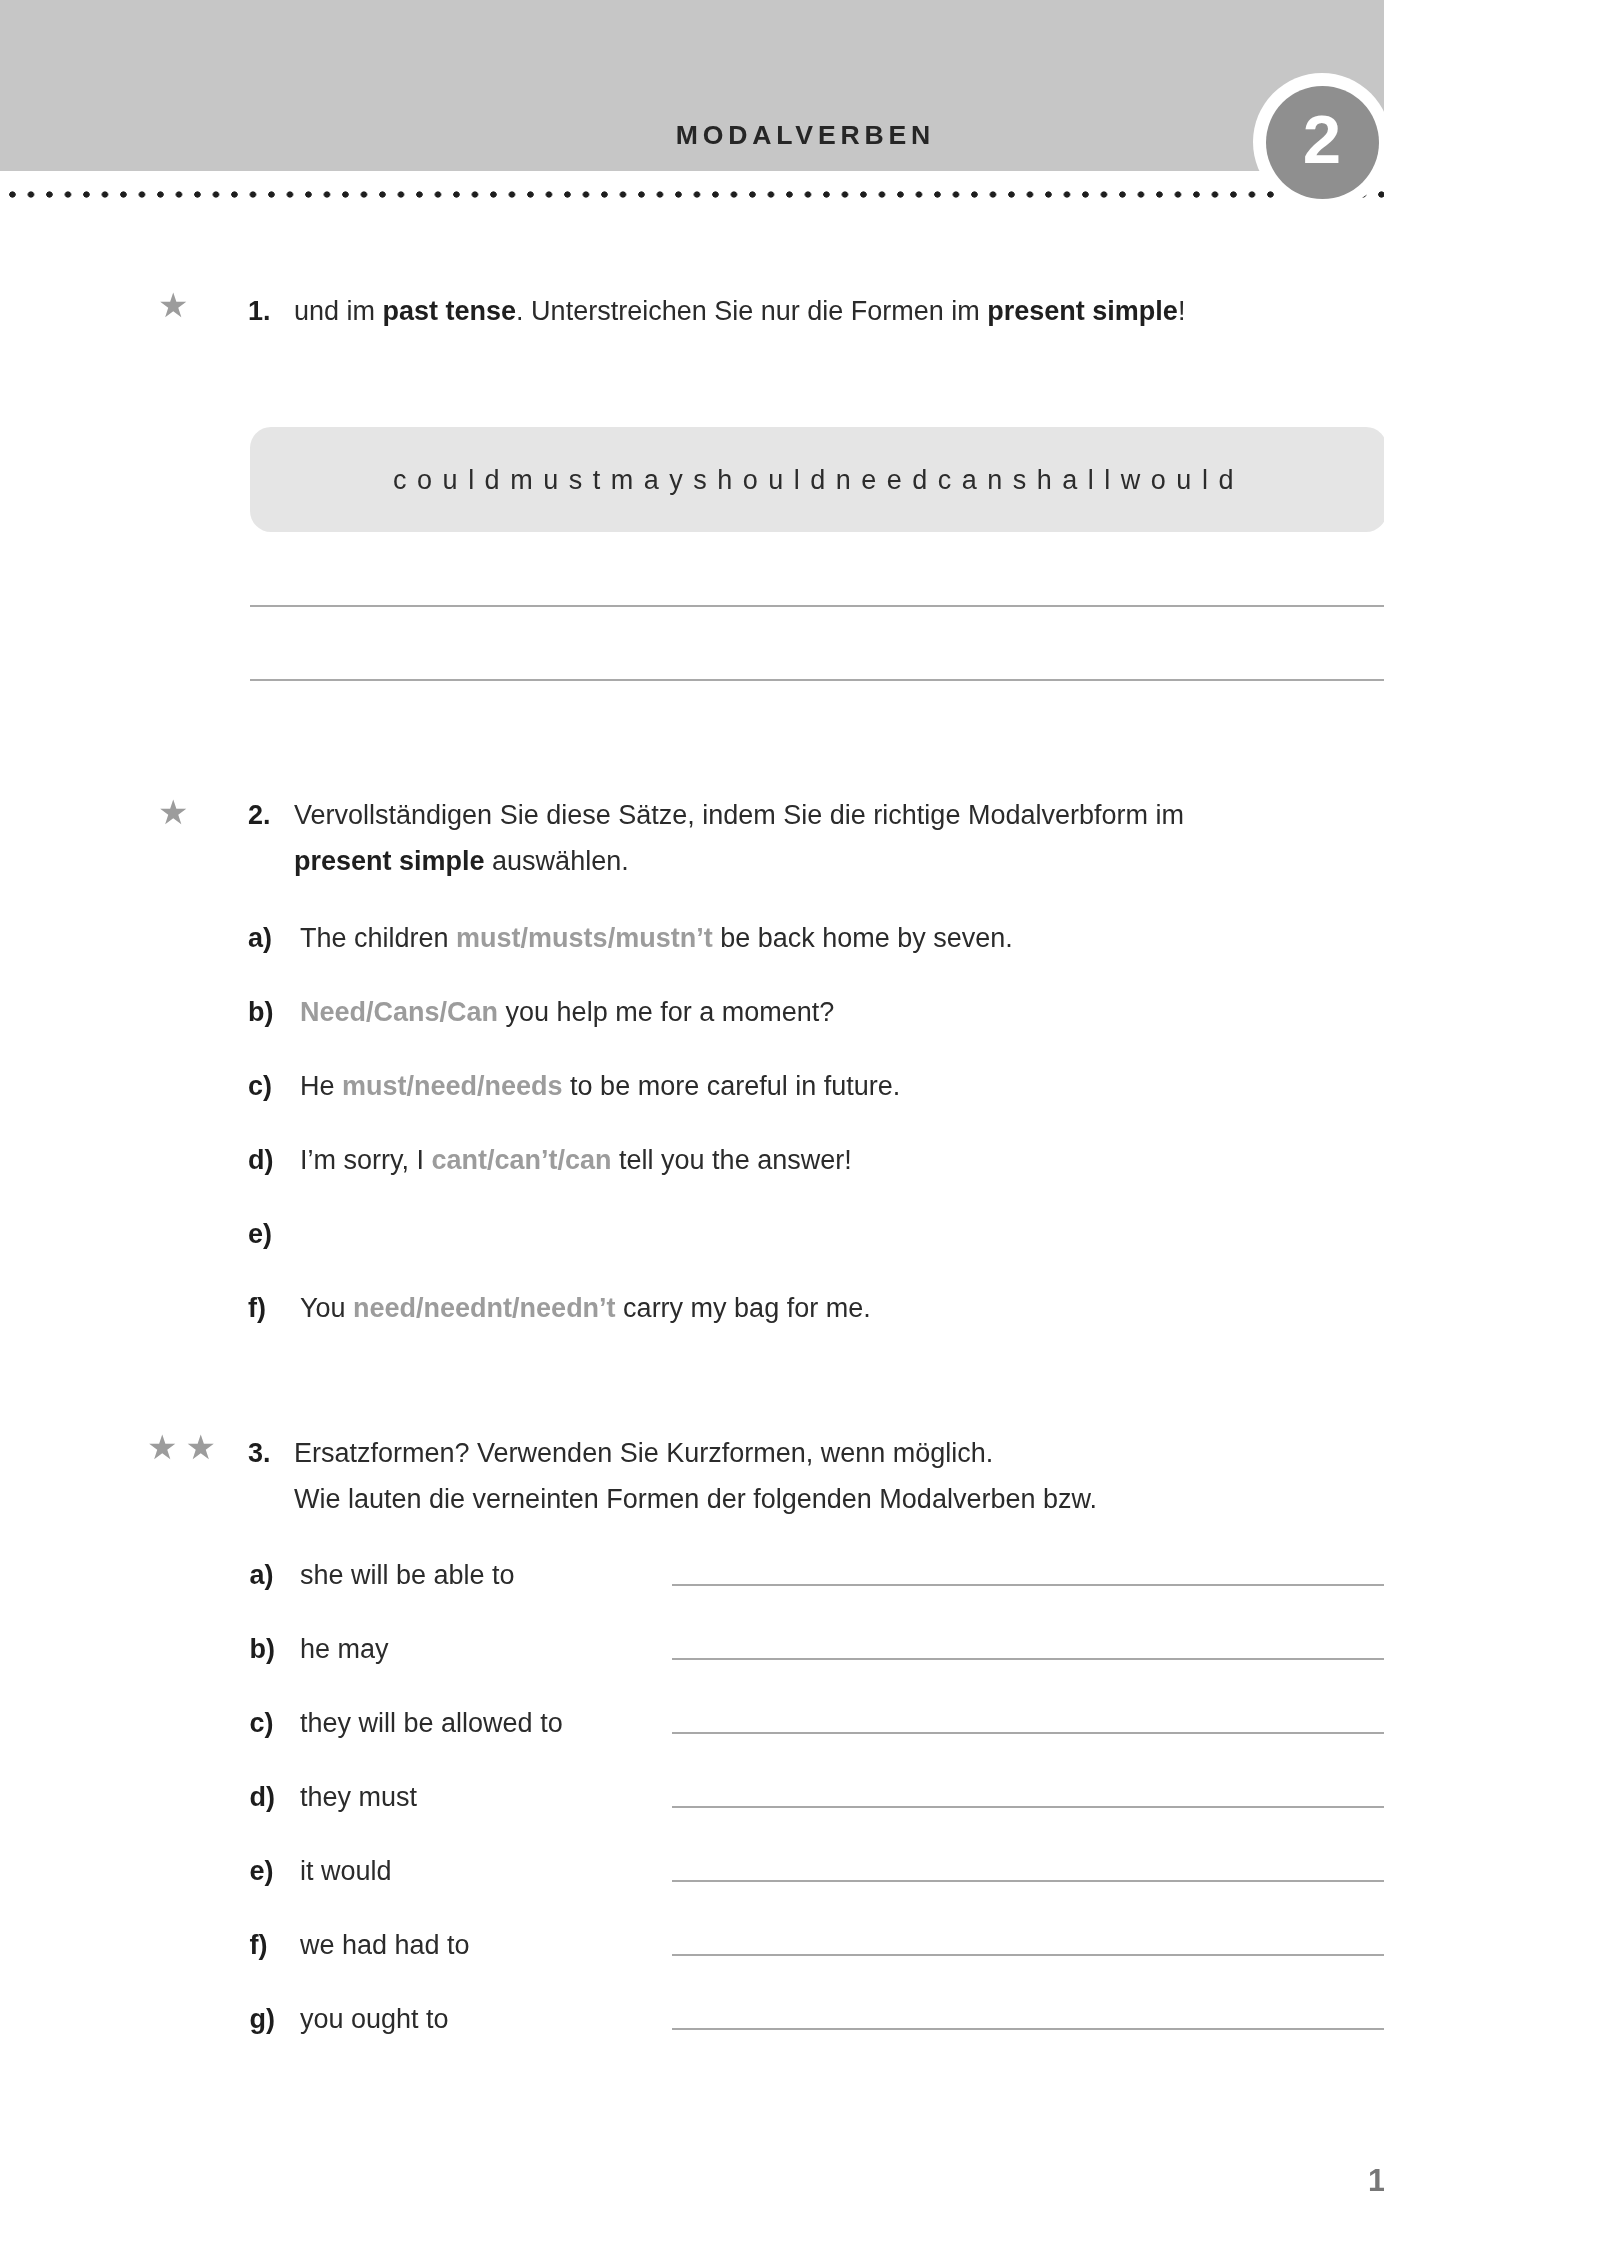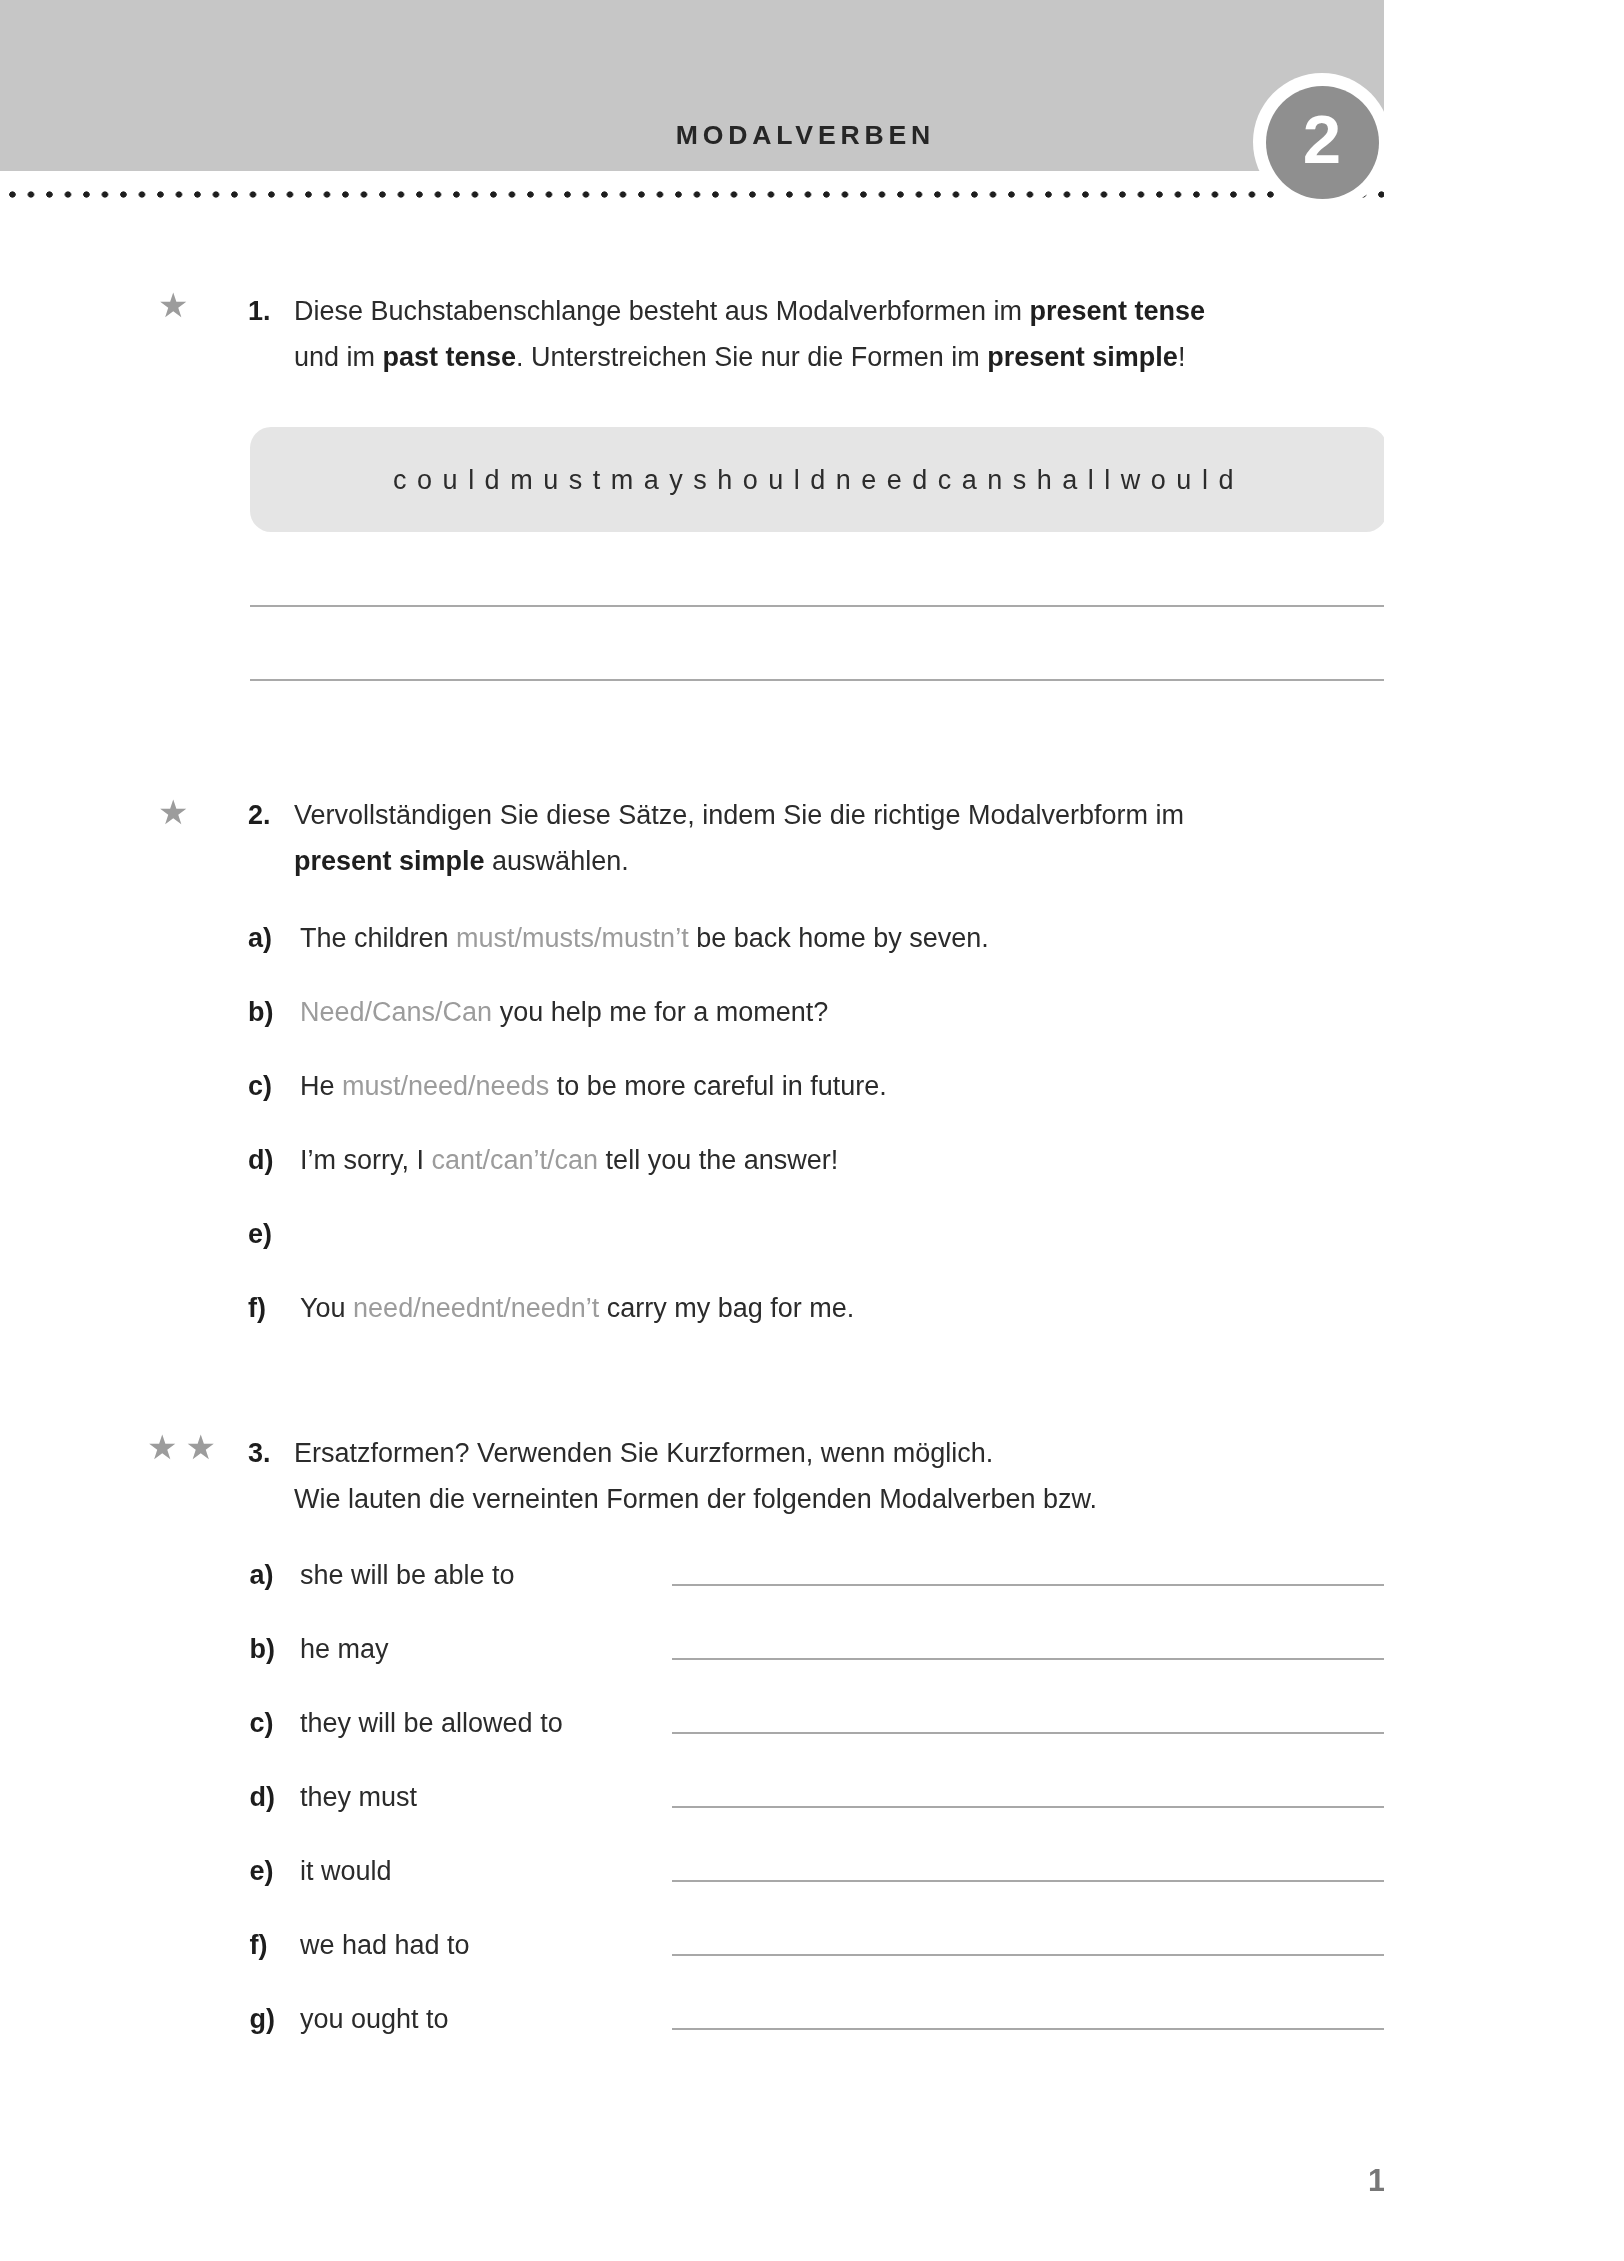--- a/index.html
+++ b/index.html
@@ -45,21 +45,21 @@
   .snake-box{
     position:absolute;left:250px;top:427px;width:1137px;height:105px;border-radius:21px;
     background:#e5e5e5;display:flex;flex-direction:column;align-items:center;justify-content:center;
   }
   .snake-line{font-size:27px;line-height:46px;letter-spacing:10.5px;color:#2c2c2c;white-space:nowrap;}
   .rule{position:absolute;left:250px;width:1151px;height:0;border-top:2.4px solid #a9a9a9;}
   
   .items{position:absolute;left:248px;top:923px;display:flex;flex-direction:column;}
   .item-row{height:74px;display:flex;font-size:27px;line-height:31px;white-space:nowrap;}
   .item-label{width:52px;font-weight:bold;color:#1d1d1d;flex:0 0 auto;}
-  .opt{font-weight:normal;color:#9c9c9c;}
+  .opt{font-weight:bold;color:#9c9c9c;}
   
   .blanks{position:absolute;left:248px;top:1560px;width:1153px;}
   .blank-row{position:relative;height:74px;font-size:27px;line-height:31px;}
   .blank-row .item-label{position:absolute;left:1.6px;top:0;width:auto;}
   .blank-text{position:absolute;left:52px;top:0;white-space:nowrap;}
   .blank-line{position:absolute;left:424px;top:24px;width:729px;height:0;border-top:2.4px solid #a8a8a8;}
   
   .page-num{position:absolute;left:1368px;top:2165px;font-size:31px;font-weight:bold;color:#777777;line-height:1;}
 </style>
 </head>
@@ -75,21 +75,20 @@
   </div>
 
   <div class="side-num">1</div>
   <div class="side-circle"></div>
   <div class="side-tab">TEIL 1: VERBFORMEN ÜBEN</div>
 
   <div class="star" style="left:158px;top:288px">★</div>
   <div class="ex-head" style="left:248px;top:288px">
     <div class="ex-num">1.</div>
     <div>
-      <div class="ex-line"><span>Diese Buchstabenschlange besteht aus Modalverbformen im </span><b>present tense</b></div>
       <div class="ex-line"><span>und im </span><b>past tense</b><span>. Unterstreichen Sie nur die Formen im </span><b>present simple</b><span>!</span></div>
     </div>
   </div>
   <div class="snake-box">
     <div class="snake-line">couldmustmayshouldneedcanshallwould</div>
   </div>
   <div class="rule" style="top:605px"></div>
   <div class="rule" style="top:679px"></div>
 
   <div class="star" style="left:158px;top:795px">★</div>

